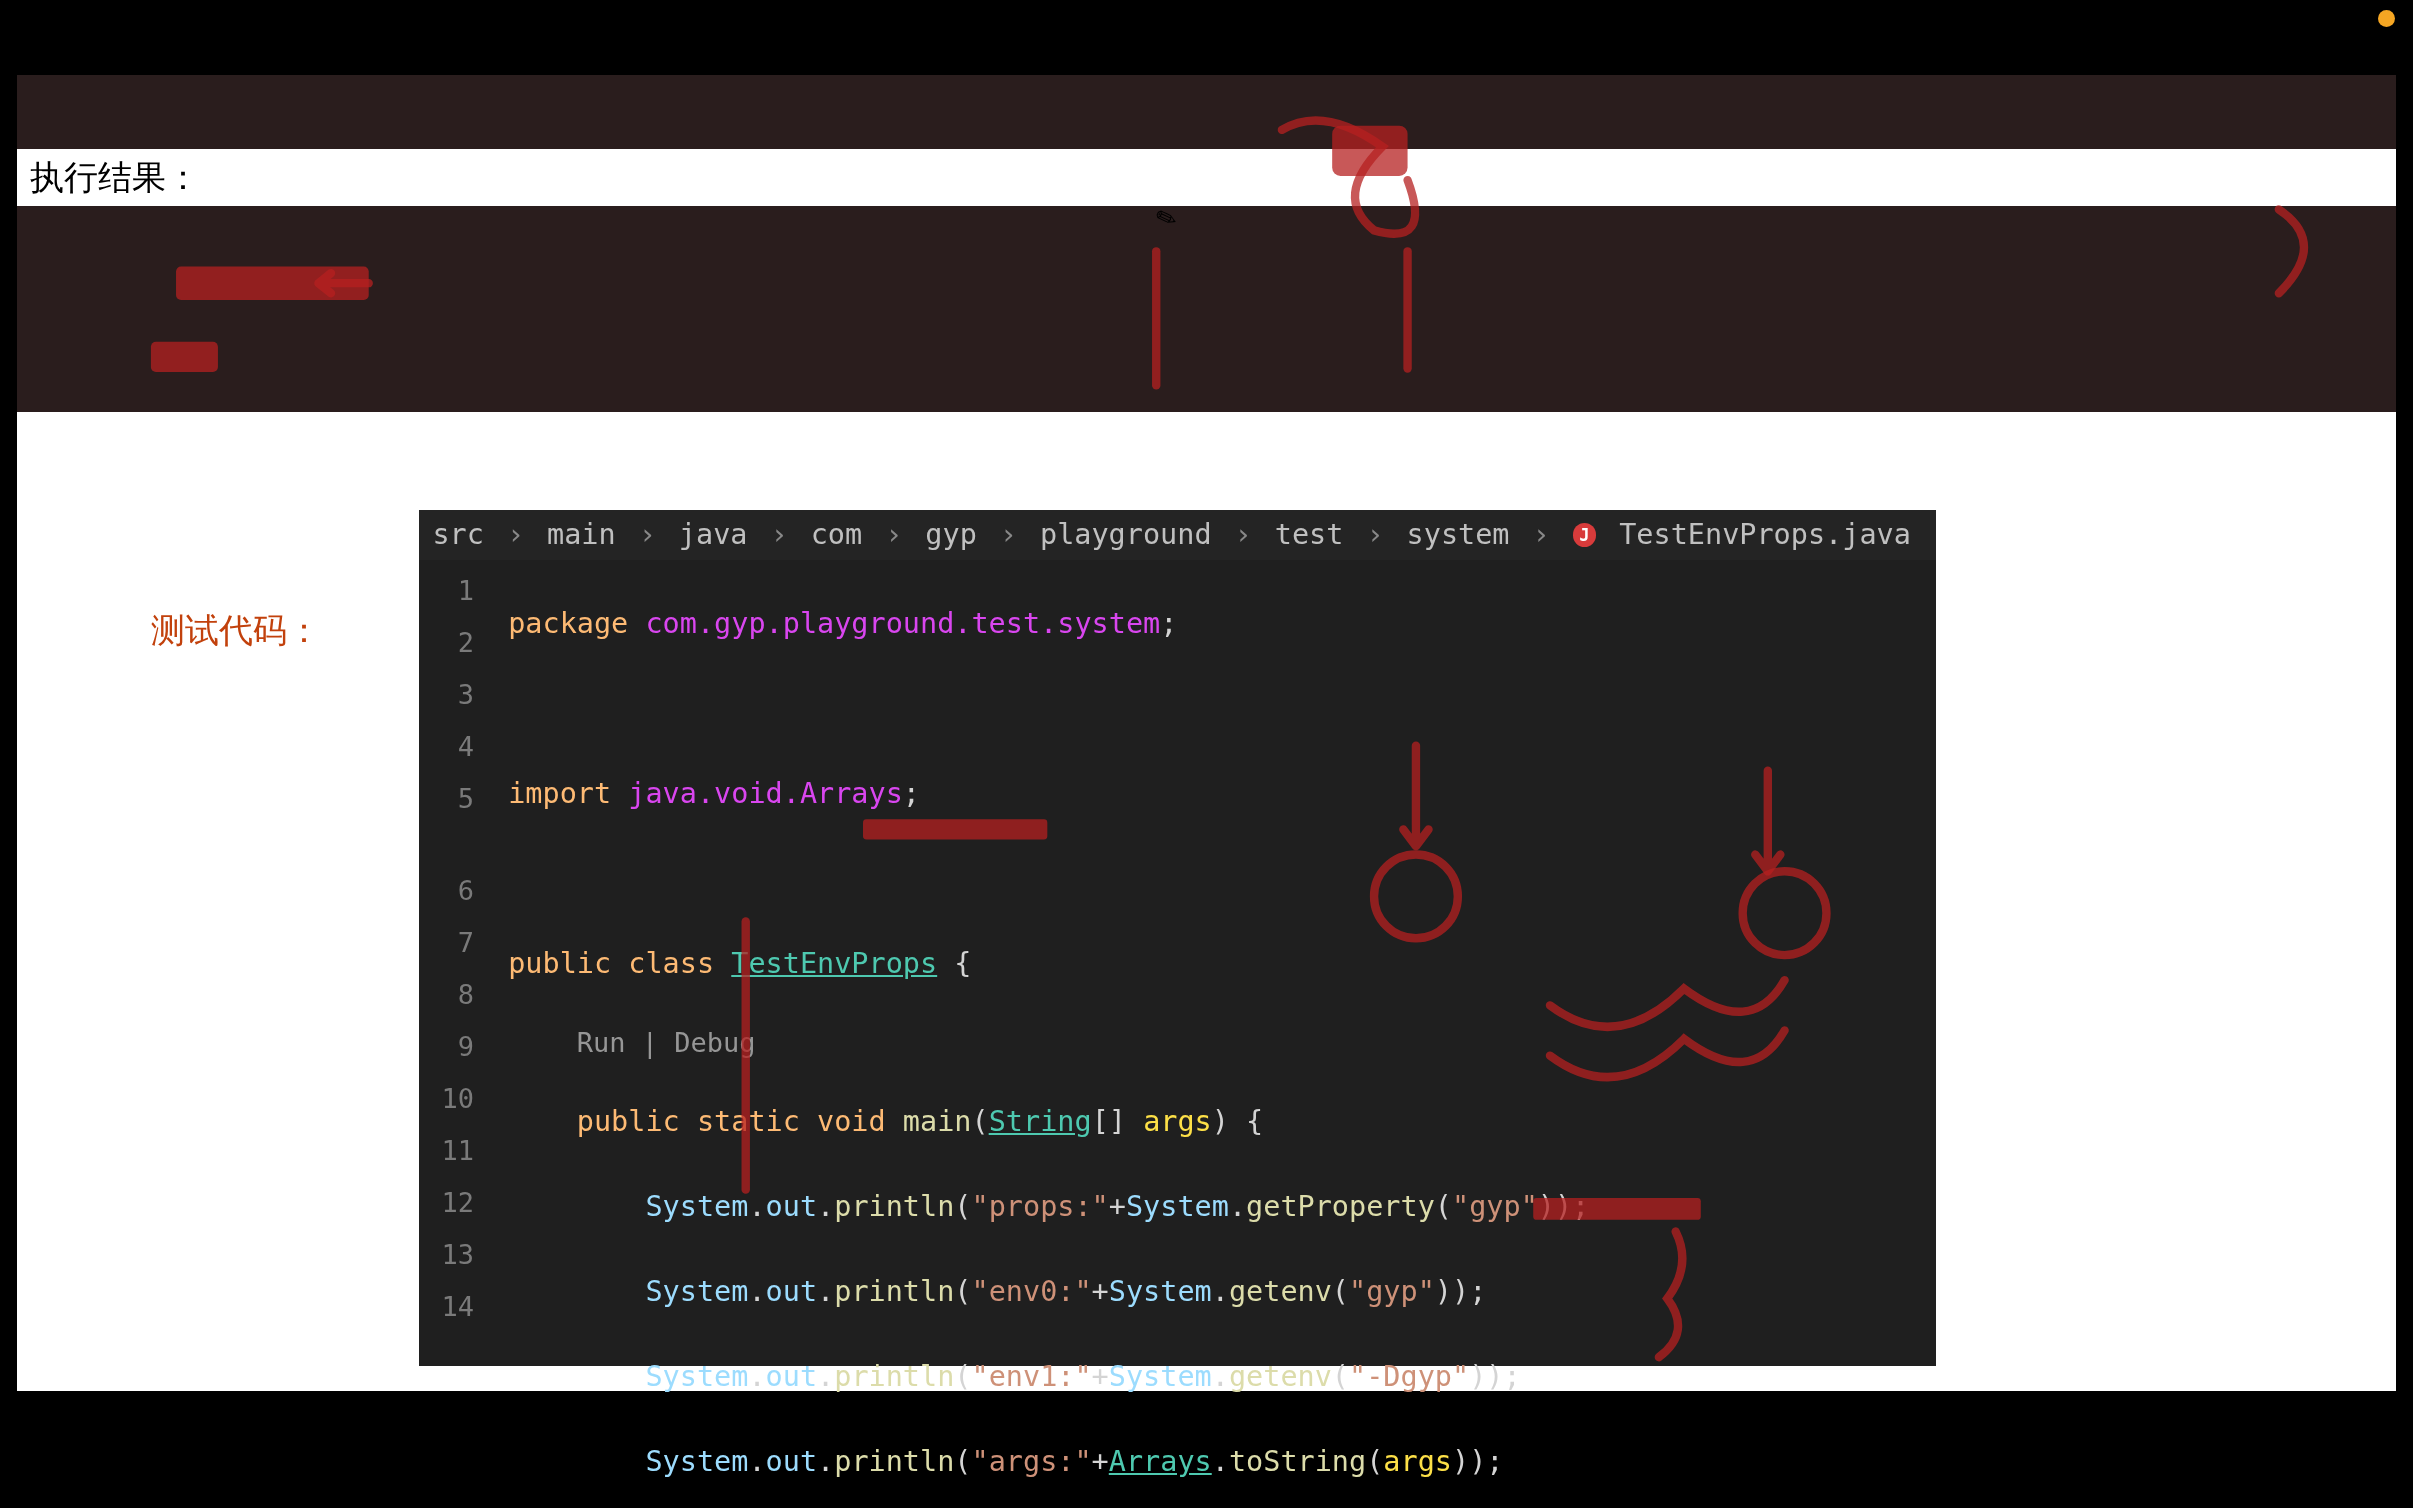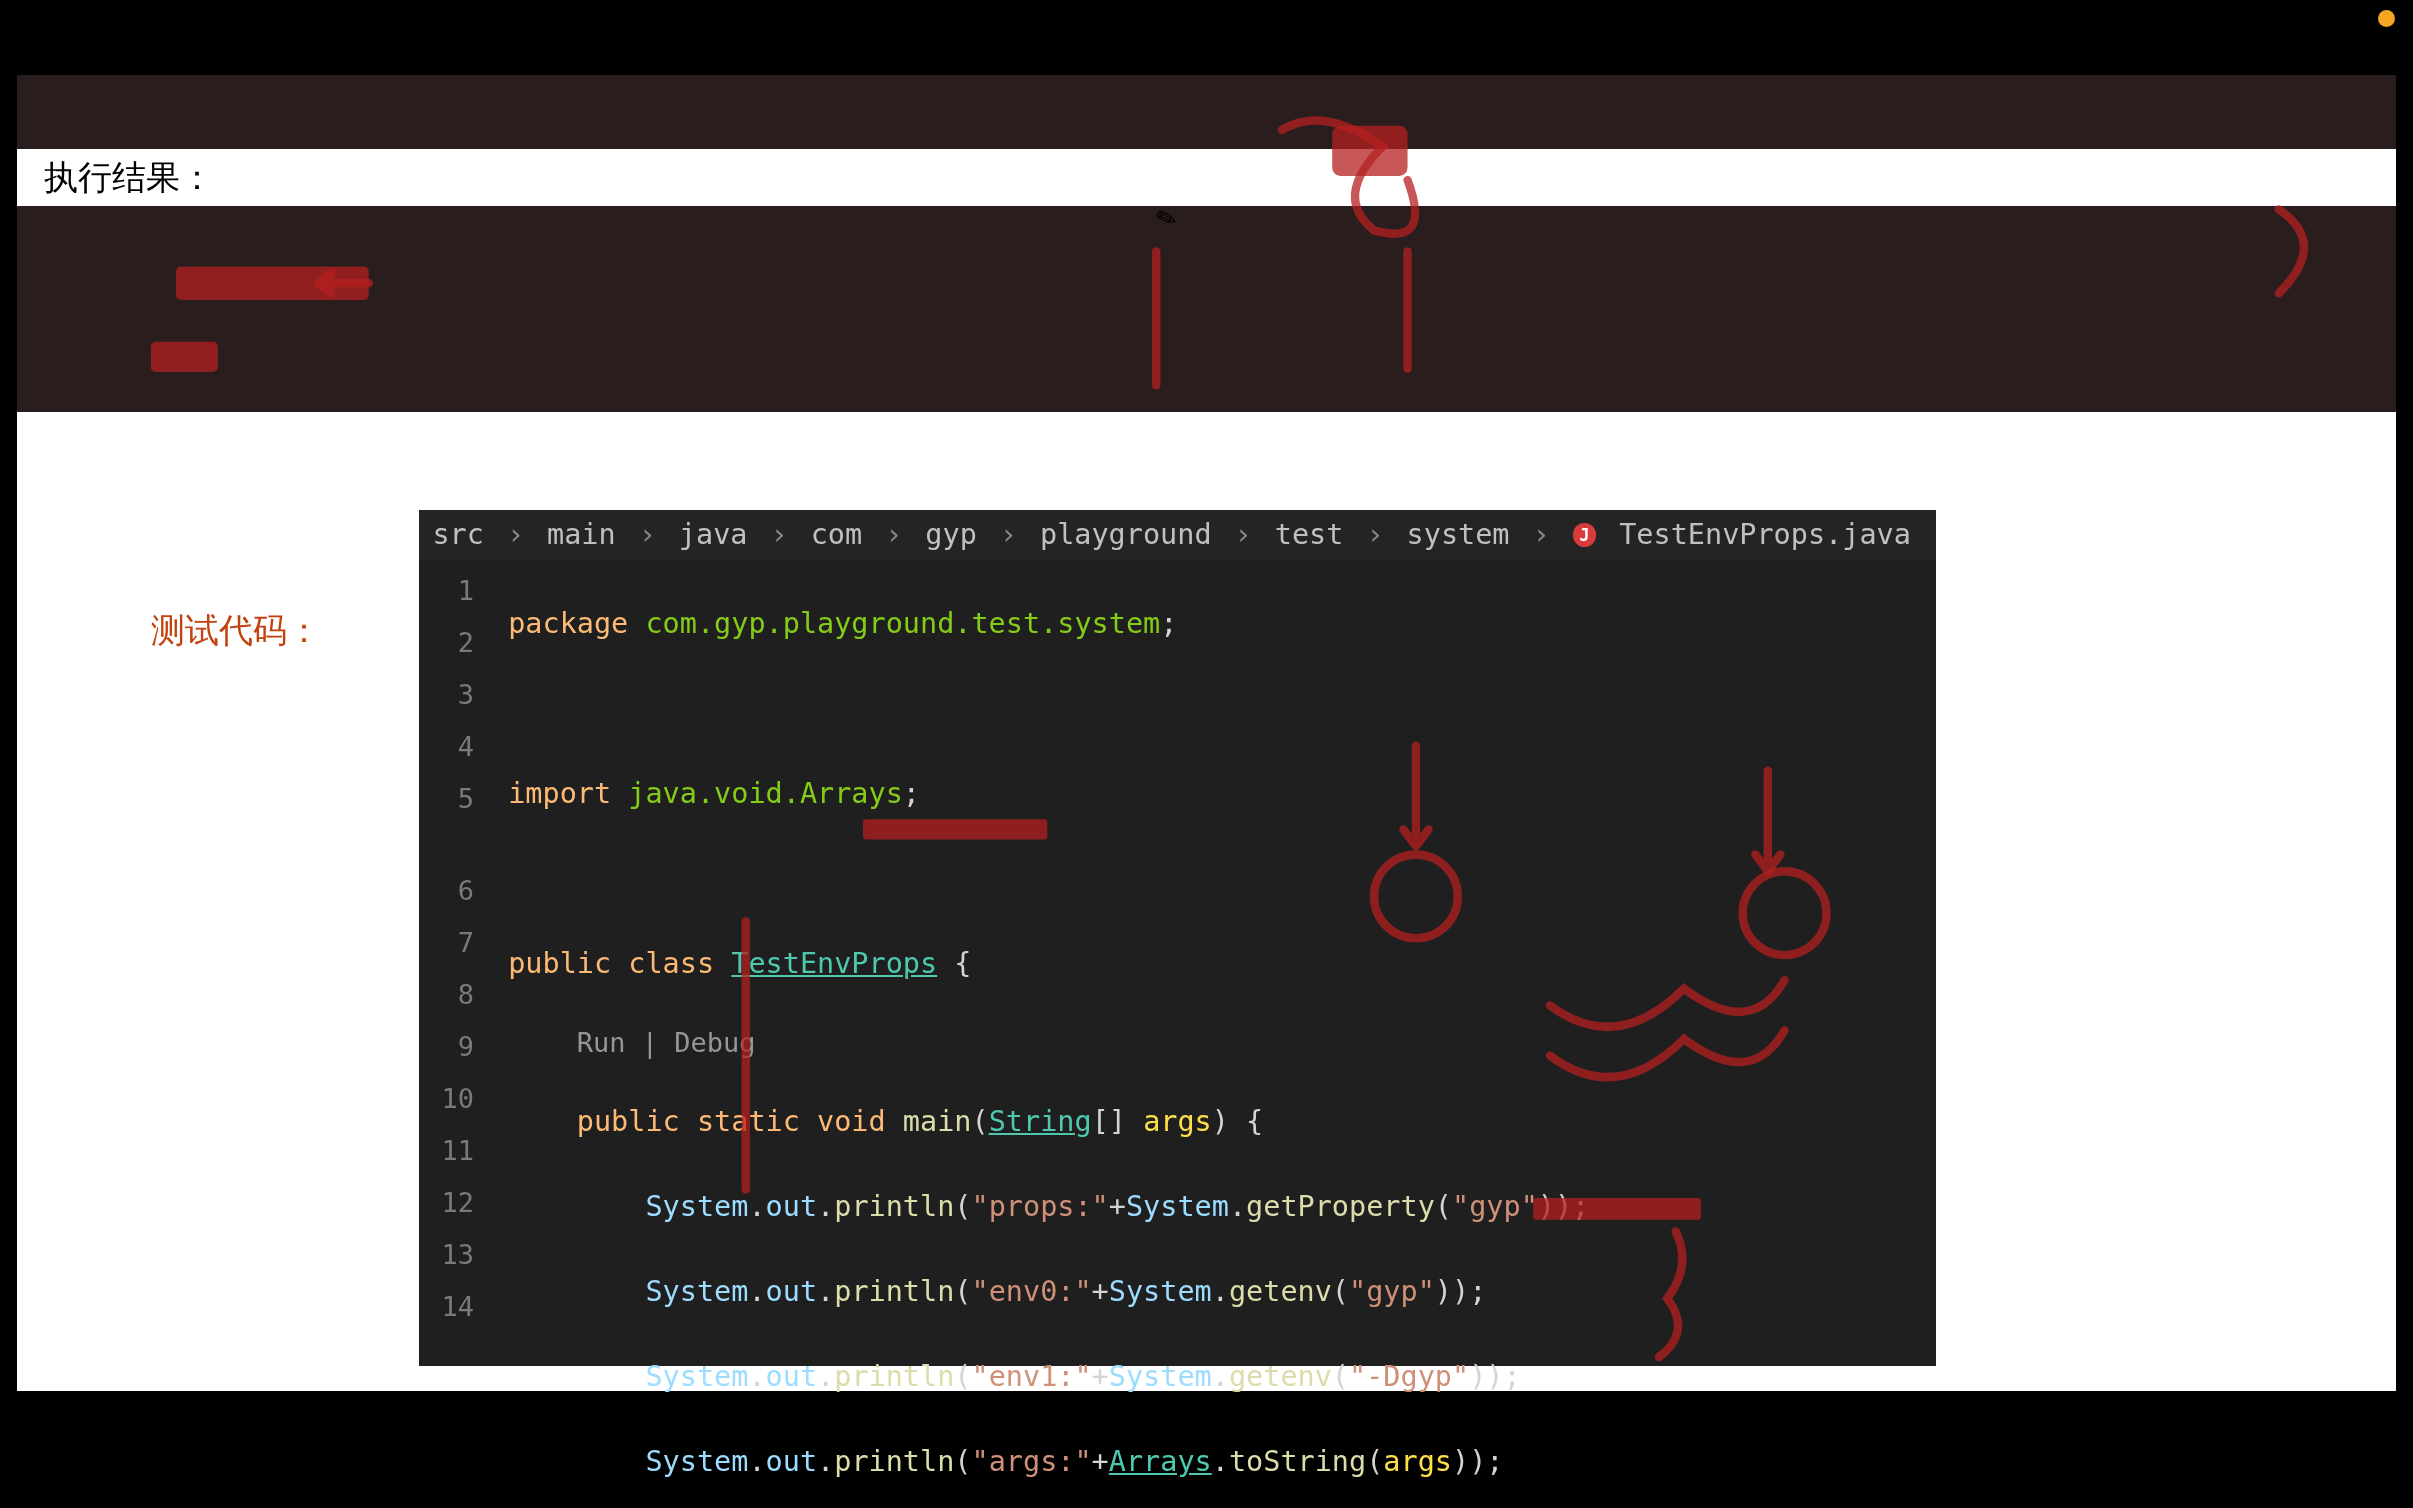--- a/index.html
+++ b/index.html
@@ -47,21 +47,21 @@
     font-size: 28.5px;
     line-height: 37px;
     padding: 1.7px 5px;
     white-space: pre;
     overflow: hidden;
   }
   .terminal .hdr {
     background: #fff;
     color: #000;
     margin: -1.7px -5px 1.7px -5px;
-    padding: 5px 27px;
+    padding: 5px 13px;
     font-family: -apple-system, Arial, sans-serif;
     font-size: 34px;
     line-height: 47px;
   }
   .arrow { color: #2ecc71; font-weight: bold; }
   .cyan { color: #57c7ff; font-weight: bold; }
   .blue { color: #57c7ff; }
   .red { color: #ff5c57; }
   .yellow { color: #f3f99d; }
   .plain { color: #e5e5e5; }
@@ -112,21 +112,21 @@
   .code {
     padding: 5px 0;
     white-space: pre;
   }
   .code .ln { height: 52px; line-height: 52px; }
   .kw { color: #fdba74; text-align: center; }
   .type { color: #4ec9b0; text-decoration: underline; }
   .fn { color: #dcdcaa; }
   .str { color: #ce9178; }
   .var { color: #fde047; }
-  .pkg { color: #84cc16; }
+  .pkg { color: #d946ef; }
   .punct { color: #d4d4d4; }
   .codelens { color: #969696; font-size: 27px; }
   .obj { color: #9cdcfe; }
 
   
   .anno { position: absolute; pointer-events: none; }
   .anno svg { overflow: visible; }
   .stroke { stroke: #b52020; stroke-width: 10; fill: none; stroke-linecap: round; opacity: 0.75; }
   .fillred { fill: #b52020; opacity: 0.75; }
 

